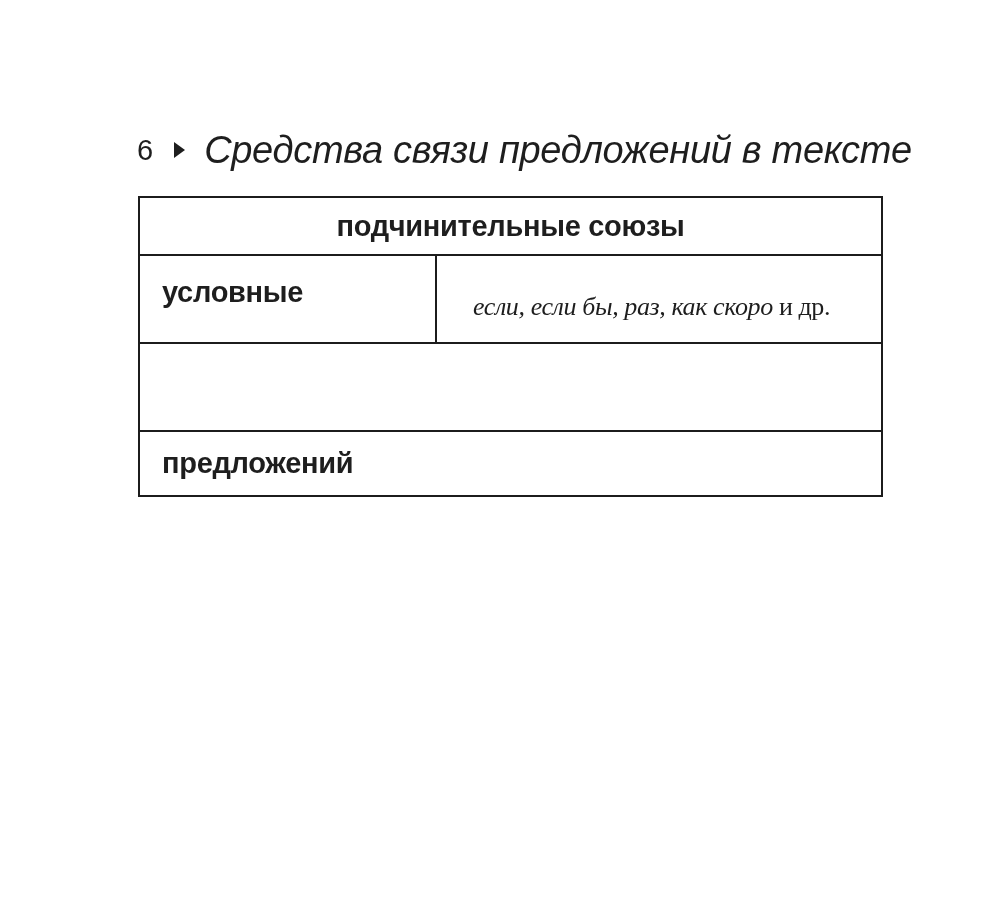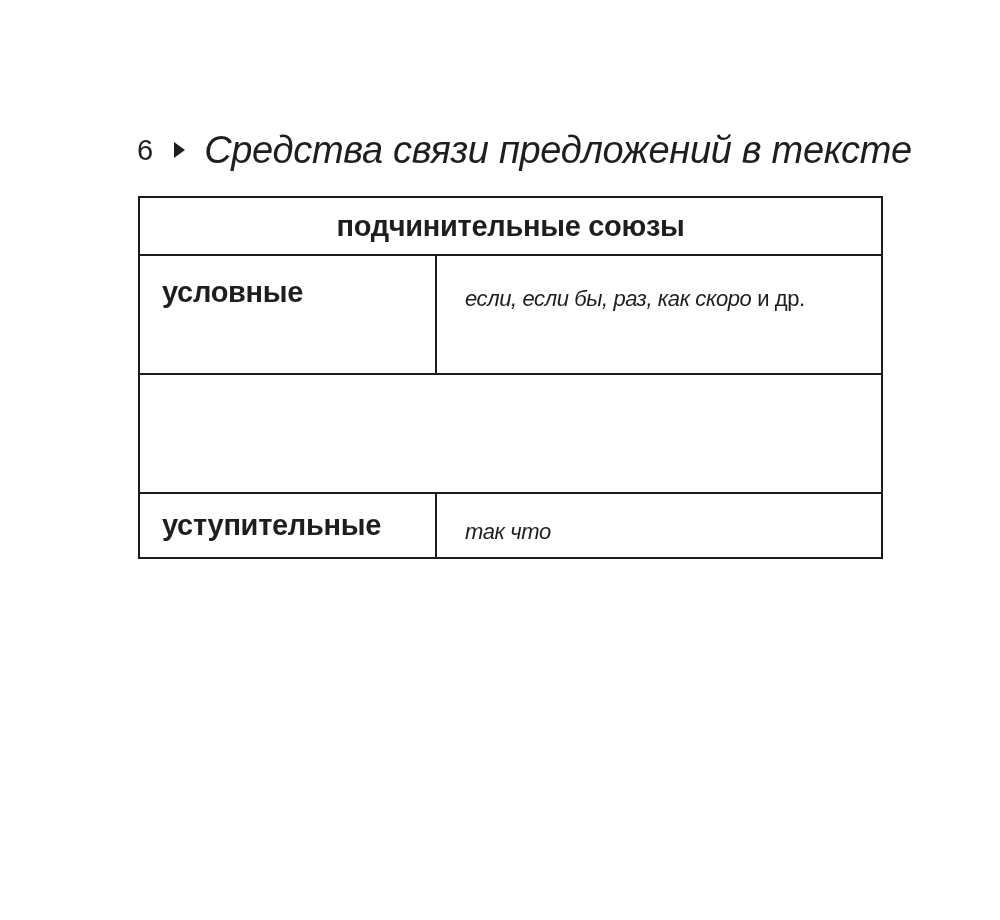--- a/index.html
+++ b/index.html
@@ -66,46 +66,47 @@
     justify-content: center;
     font-weight: bold;
     font-size: 29px;
     letter-spacing: -0.3px;
   }
   .t-row {
     box-sizing: border-box;
     display: grid;
     grid-template-columns: 295px 1fr;
     border-top: 2px solid #1c1c1c;
-    height: 119px;
+    height: 88px;
   }
   .t-row.row-last {
     height: 65px;
   }
   .cell {
     box-sizing: border-box;
   }
   .cell-cat {
     padding: 15px 8px 0 22px;
     font-weight: bold;
     font-size: 29px;
     letter-spacing: -0.3px;
     line-height: 43px;
     white-space: nowrap;
   }
   .cell-ex {
     border-left: 2px solid #1c1c1c;
     padding: 15px 16px 0 22px;
   }
   .ex-text {
-    margin: 6px;
+    margin: 14px;
     max-width: 360px;
-    font-size: 22px;
+    font-size: 26px;
     line-height: 43px;
     letter-spacing: -0.4px;
+    font-family: Liberation Serif, serif;
   }
   .ex-text em {
     font-style: italic;
   }
   .etc-label {
     font-style: normal;
   }
   .row-last .cell-cat,
   .row-last .cell-ex {
     padding-top: 10px;
@@ -134,21 +135,18 @@
         <p class="ex-text"><em>если, если бы, раз, как скоро</em> <span class="etc-label">и др.</span></p>
       </div>
     </div>
 
     <div class="t-row">
     </div>
 
 
 
     <div class="t-row row-last">
-      <div class="cell cell-cat">уступительные</div>
-      <div class="cell cell-ex">
-        <p class="ex-text"><em>так что</em> <span class="etc-label"></span></p>
-      </div>
+      <div class="cell cell-cat">предложений</div>
     </div>
 
   </section>
 
 </div>
 
 </body></html>

